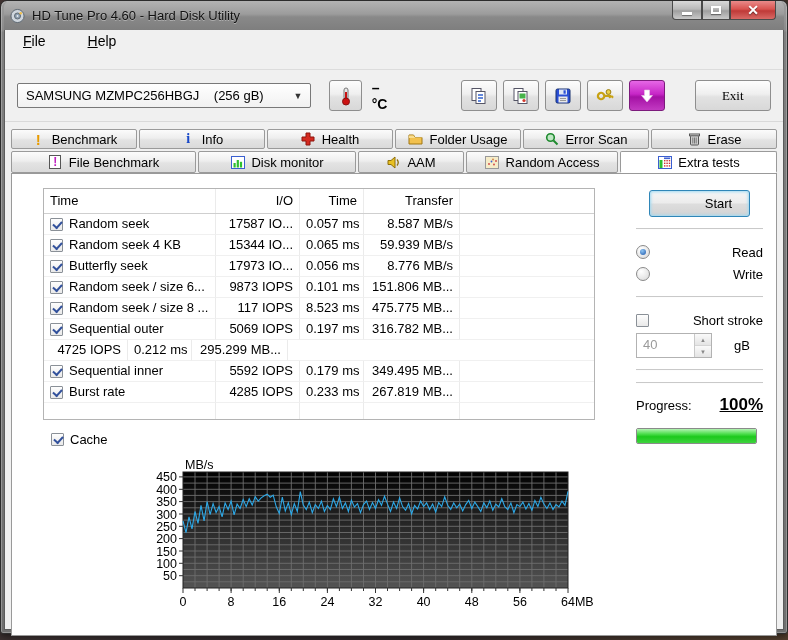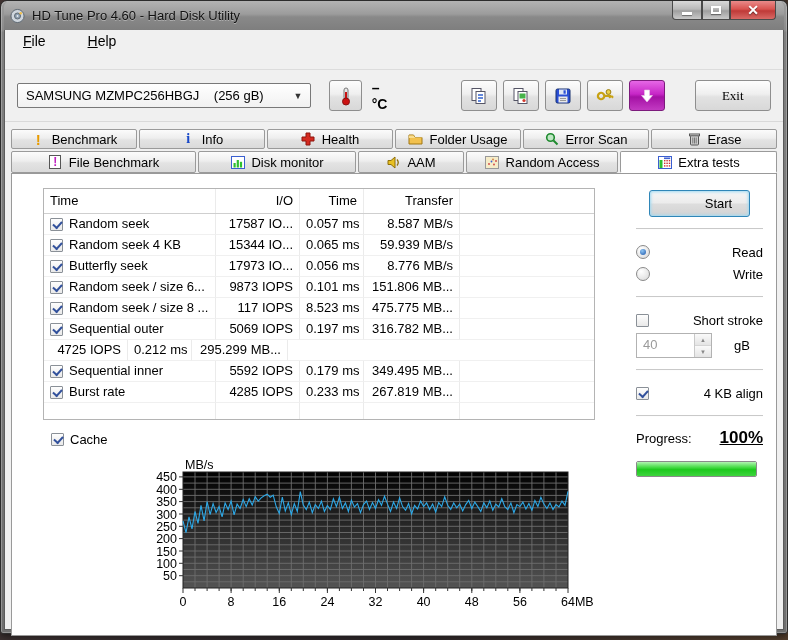--- a/index.html
+++ b/index.html
@@ -470,24 +470,20 @@
           <div class="spinner">
             <span class="spin-val">40</span>
             <div class="spin-btns">
               <div>▲</div>
               <div>▼</div>
             </div>
           </div>
           <span class="unit">gB</span>
         </div>
         <div class="hsep"></div>
-        <div class="opt-row">
-          <span class="cb on"></span>
-          <span>4 KB align</span>
-        </div>
         <div class="hsep"></div>
         <div class="prog-row">
           <span>Progress:</span>
           <span class="prog-val">100%</span>
         </div>
         <div class="pbar">
           <div class="pfill" style="width: 100%;"></div>
         </div>
       </div>
 

